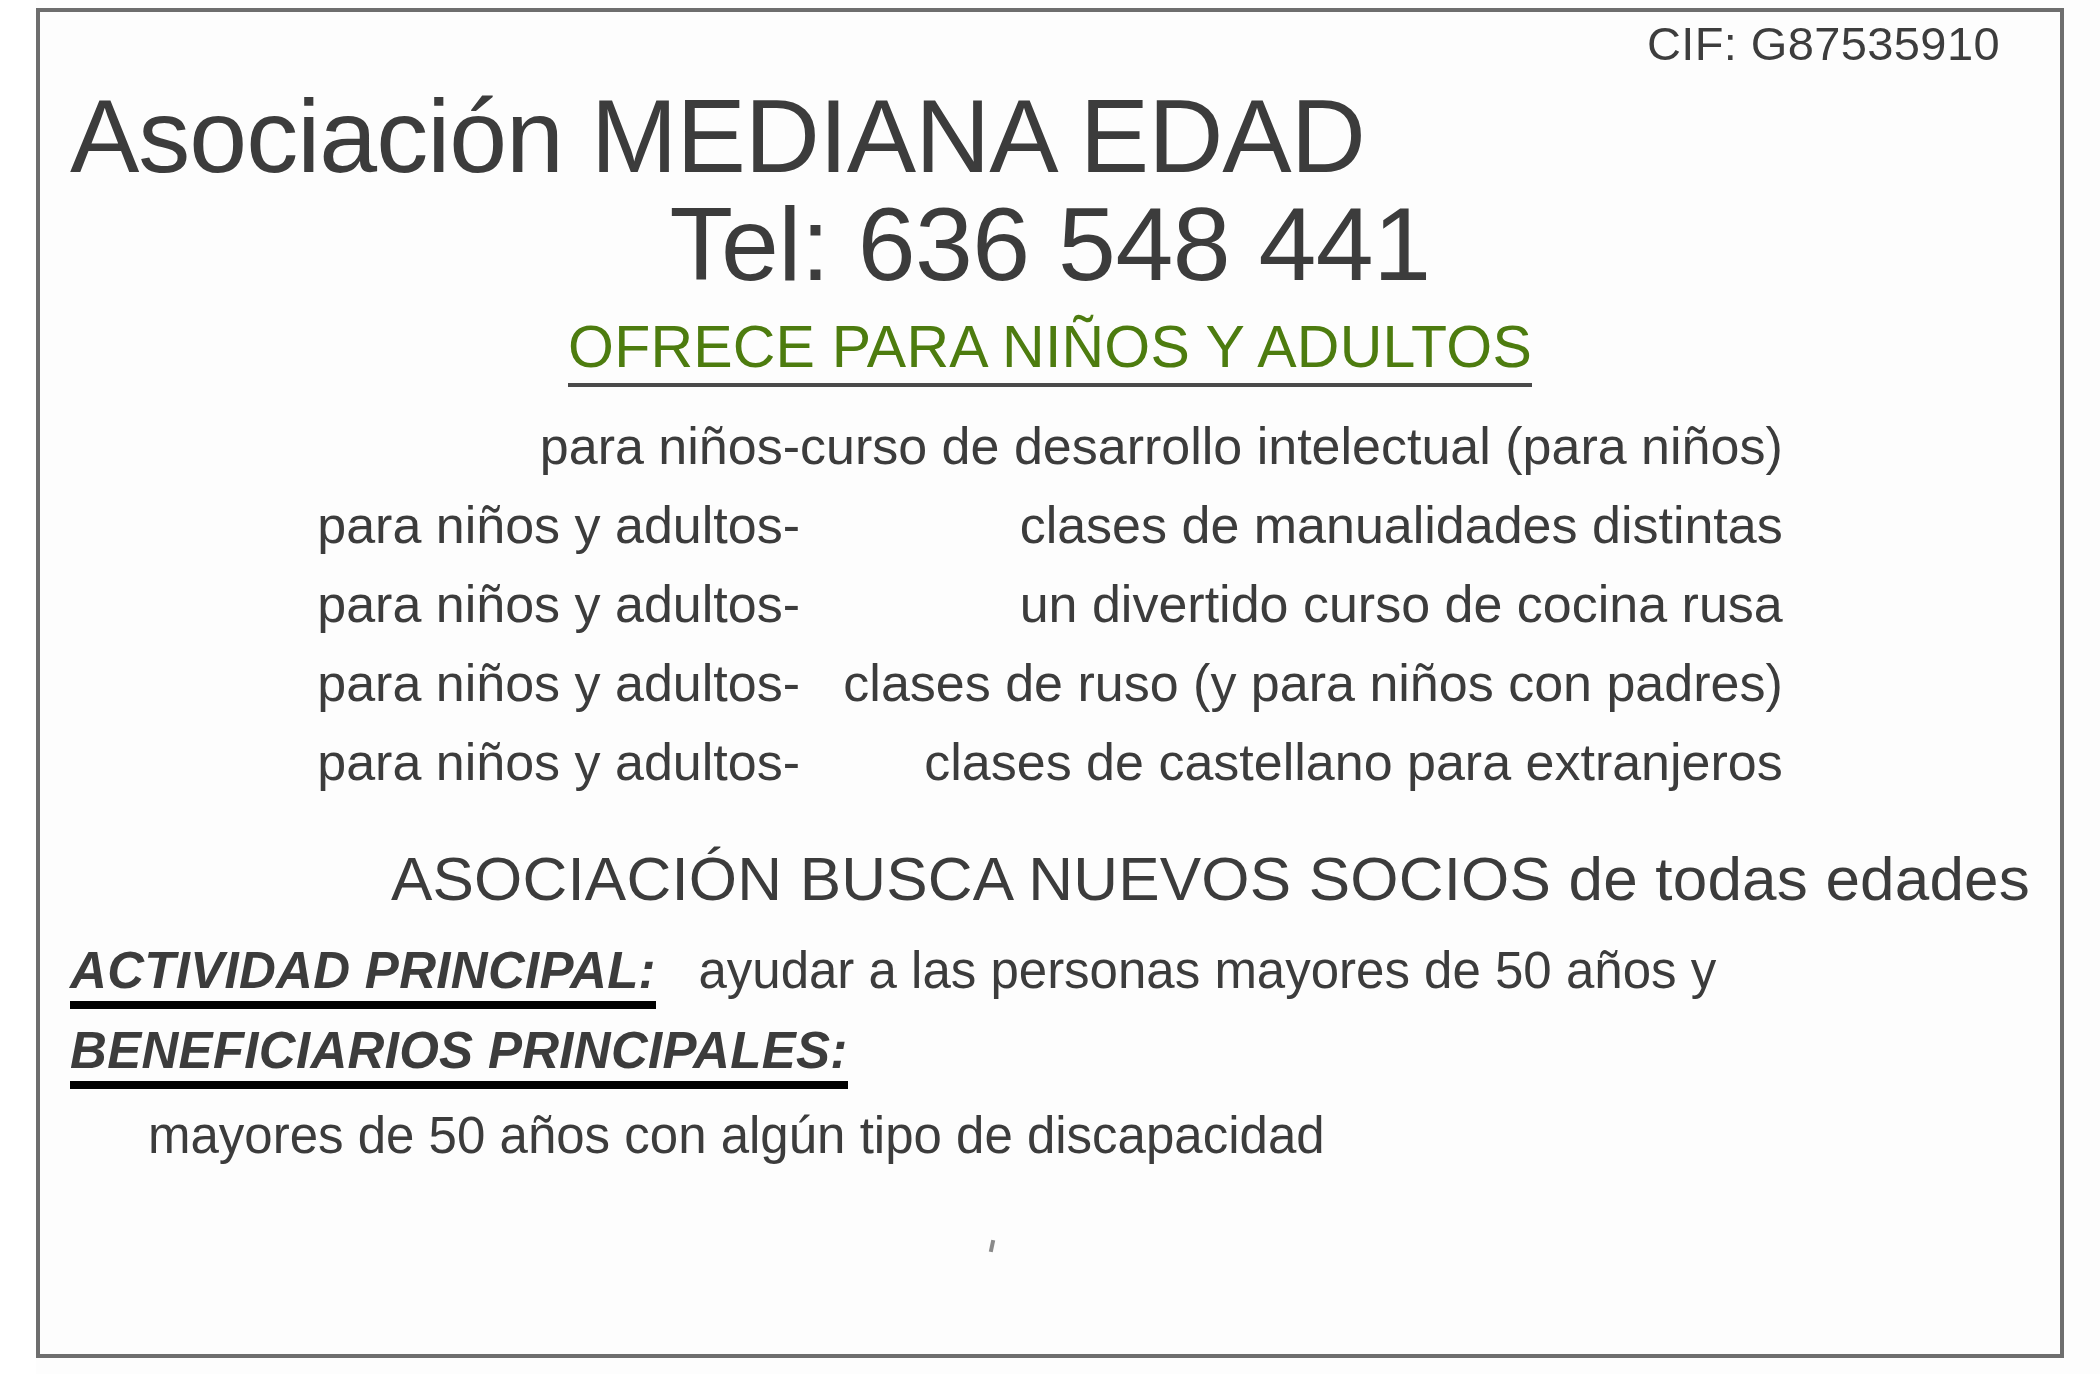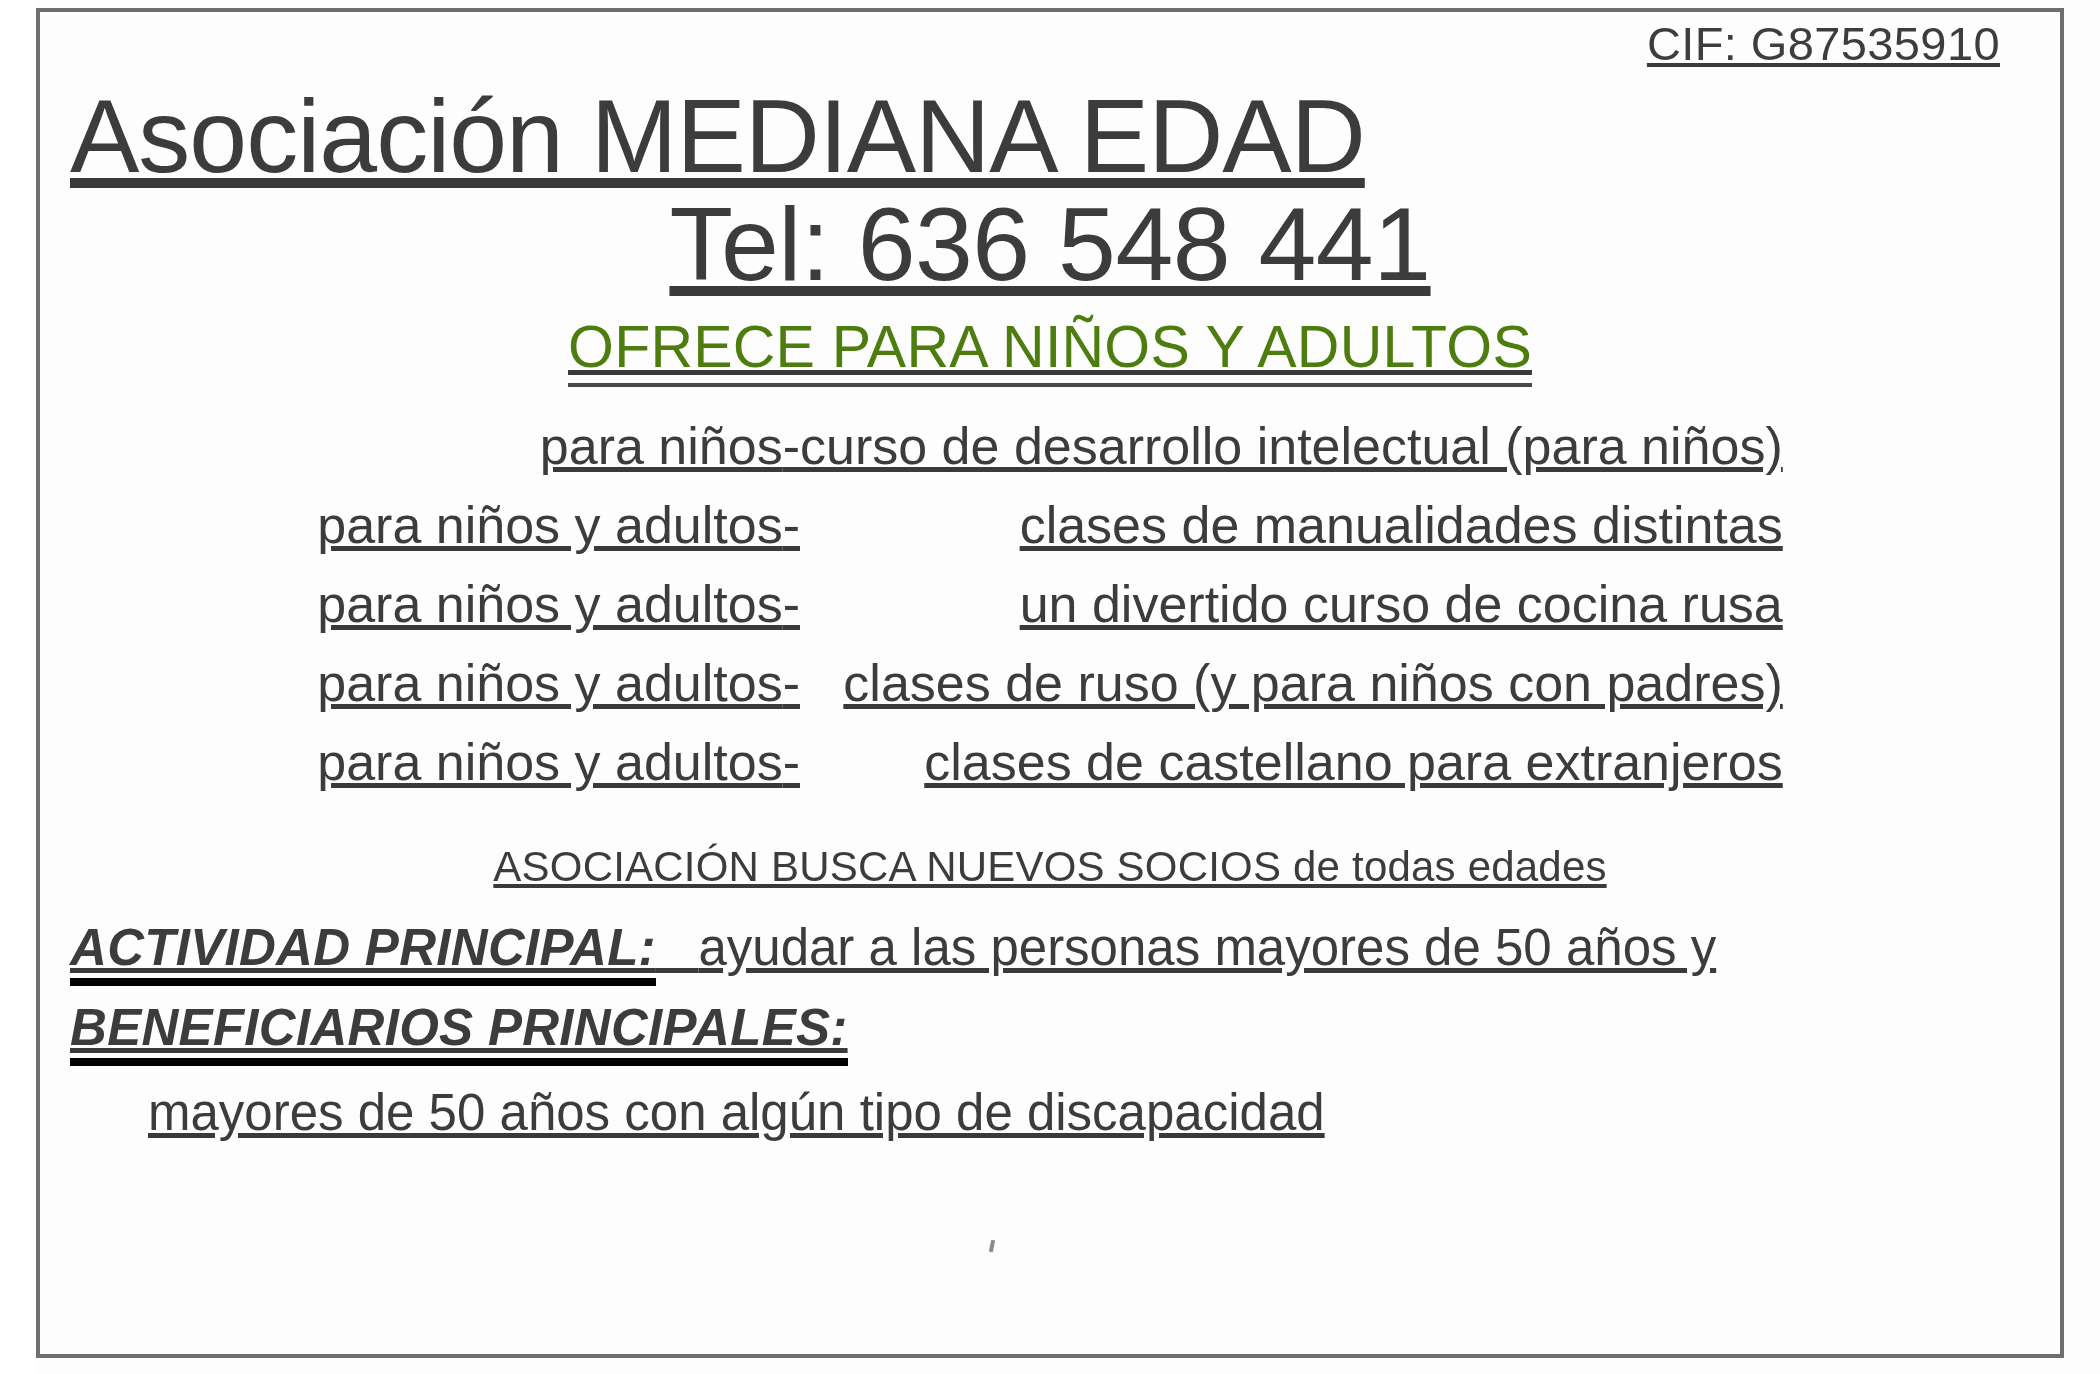--- a/index.html
+++ b/index.html
@@ -13,21 +13,20 @@
     font-family: "Liberation Sans", sans-serif;
     color: #3a3a3a;
     overflow: hidden;
   }
   .flyer {
     position: relative;
     width: 2100px;
     height: 1374px;
     box-sizing: border-box;
     background: #fdfdfd;
-    text-decoration: underline;
   }
   
   .border-frame {
     position: absolute;
     left: 36px;
     top: 8px;
     width: 2028px;
     height: 1350px;
     border: 4px solid #6e6e6e;
     box-sizing: border-box;
@@ -92,22 +91,22 @@
   }
   td.dash {
     text-align: center;
     padding-left: 6px;
     padding-right: 18px;
   }
   td.desc {
     text-align: right;
   }
   .seek {
-    text-align: center;
-    font-size: 42px;
+    text-align: right;
+    font-size: 62px;
     color: #3c3c3c;
     margin-top: 40px;
     letter-spacing: 0.2px;
     white-space: nowrap;
   }
   .block {
     margin-top: 26px;
     font-size: 51px;
     color: #3c3c3c;
     line-height: 1.2;

